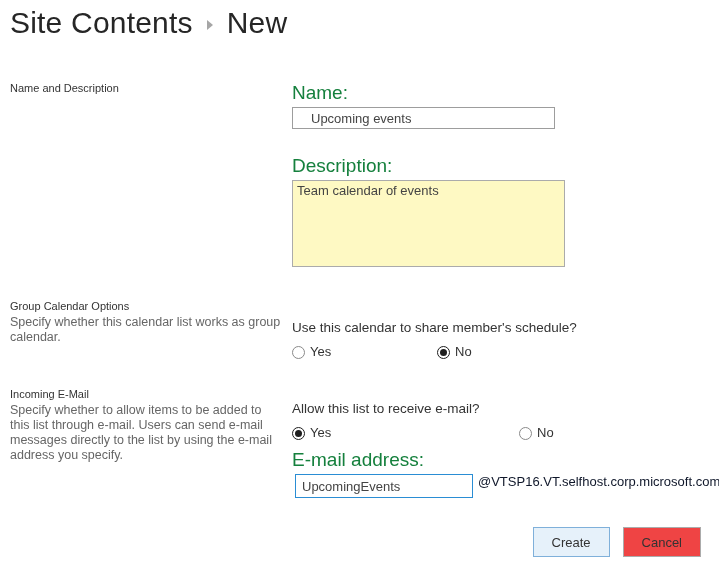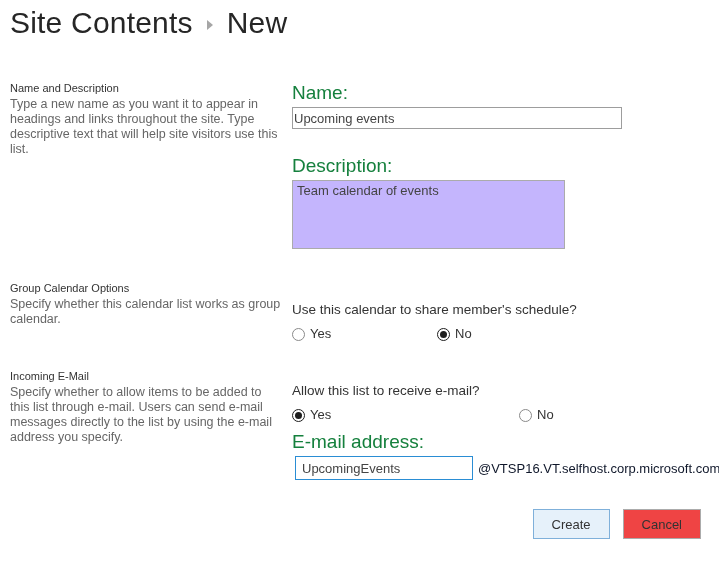--- a/index.html
+++ b/index.html
@@ -53,39 +53,39 @@
   }
 
   .field-label {
     display: block;
     font-size: 19px;
     color: #15803d;
     margin-bottom: 3px;
   }
 
   input.text-input {
-    width: 330px; height: 22px;
+    width: 263px; height: 22px;
     border: 1px solid #9d9d9d;
-    padding: 1px 1px;
+    padding: 1px 18px;
     font-family: "Liberation Sans", sans-serif;
     font-size: 13px;
     color: #444444;
     outline: none;
     background: #ffffff;
   }
   textarea.desc-textarea {
-    width: 273px; height: 69px;
+    width: 273px; height: 87px;
     border: 1px solid #ababab;
     padding: 2px 4px;
     font-family: "Liberation Sans", sans-serif;
     font-size: 13px;
     color: #444444;
     resize: none;
     outline: none;
-    background: #c4b5fd;
+    background: #fef9c3;
   }
   .desc-label { margin-top: 26px; }
 
   .question {
     font-size: 13.5px;
     color: #333333;
     margin: 0 0 9px 0;
   }
   .pad-top-20 { padding-top: 20px; }
   .pad-top-13 { padding-top: 13px; }
@@ -110,21 +110,21 @@
     background: #1e1e1e;
     border-radius: 50%;
   }
   .radio-label {
     font-size: 13px;
     color: #333333;
     margin-left: 5px;
   }
 
   .email-block { margin-top: 9px; }
-  .email-input-row { display: flex; align-items: center; }
+  .email-input-row { display: flex; align-items: flex-start; }
   input.email-input {
     width: 178px; height: 24px;
     border: 1px solid #2a8dd4;
     padding: 1px 6px;
     margin-left: 3px;
     font-family: "Liberation Sans", sans-serif;
     font-size: 13px;
     color: #444444;
     outline: none;
     background: #ffffff;
@@ -169,21 +169,20 @@
     <span>Site Contents</span>
     <span class="title-sep"></span>
     <span>New</span>
   </h1>
 
   <div class="form">
 
     <div class="form-row">
       <div class="col-left">
         <h3 class="section-heading">Name and Description</h3>
-        <p class="section-desc">Type a new name as you want it to appear in headings and links throughout the site. Type descriptive text that will help site visitors use this list.</p>
       </div>
       <div class="col-right">
         <label class="field-label">Name:</label>
         <input type="text" class="text-input" value="Upcoming events" style="">
         <label class="field-label desc-label">Description:</label>
         <textarea class="desc-textarea" style="">Team calendar of events</textarea>
       </div>
     </div>
 
     <div class="form-row">

